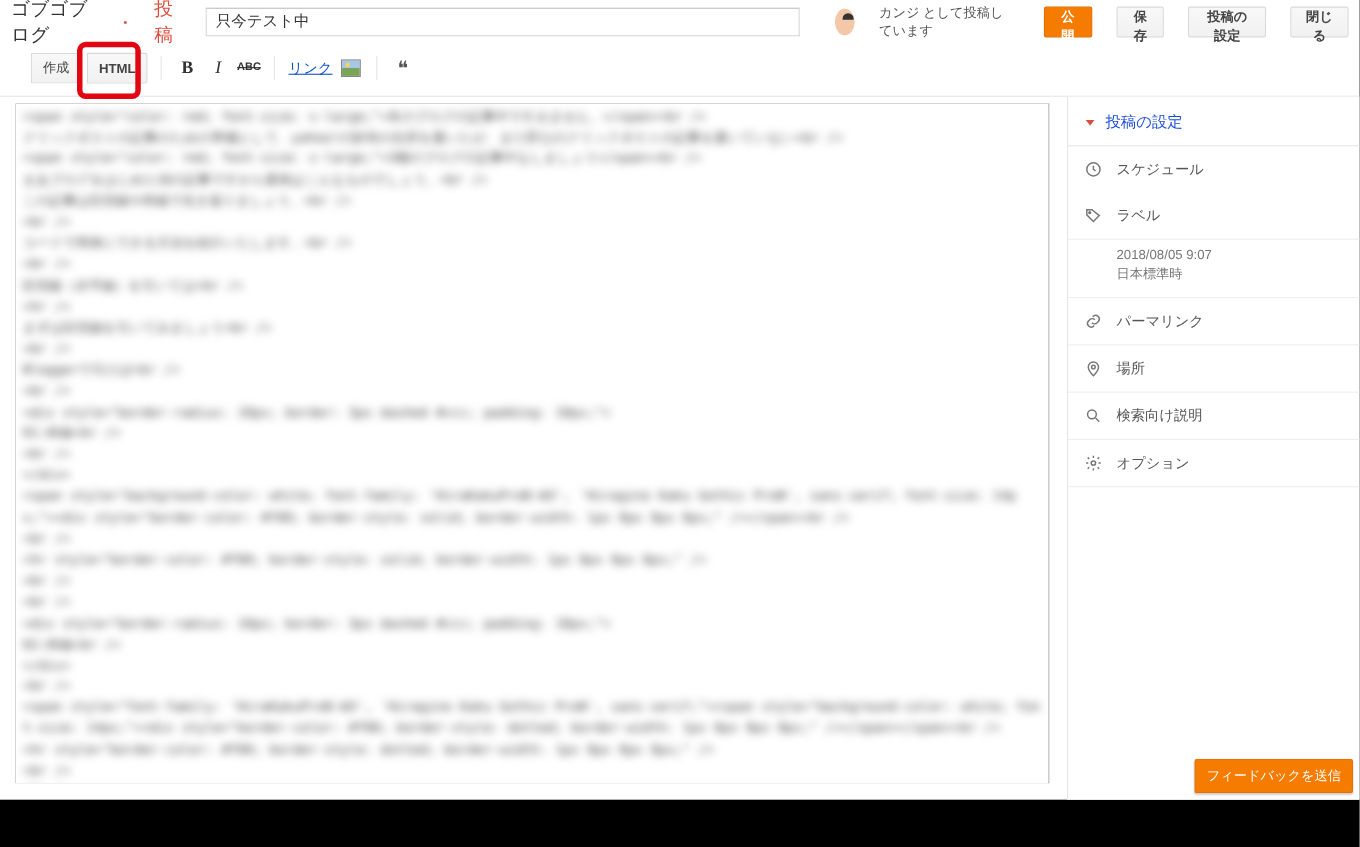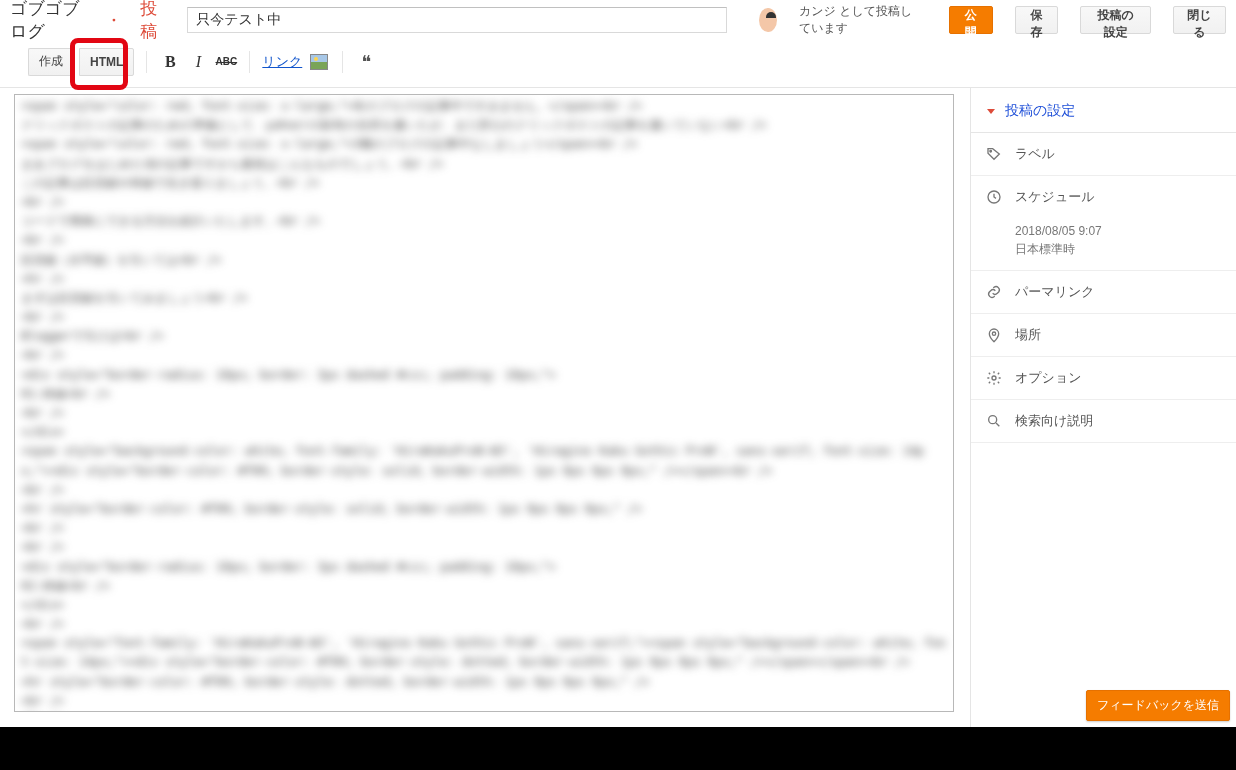--- a/index.html
+++ b/index.html
@@ -135,38 +135,38 @@
 NAまとめ</div>
       </div>
     </div>
 
     <div class="sidebar">
       <div class="sb-header">
         <span class="tri"></span>
         <span>投稿の設定</span>
       </div>
 
+      <div class="sb-item" style="border-bottom:none;">
+        <span class="icn">
+          <svg width="16" height="16" viewBox="0 0 24 24" fill="none" stroke="#777" stroke-width="2">
+              <circle cx="12" cy="12" r="9"></circle>
+              <path d="M12 7v5l3 2"></path>
+            </svg>
+        </span>
+        <span>スケジュール</span>
+      </div>
+
       <div class="sb-item">
         <span class="icn">
           <svg width="16" height="16" viewBox="0 0 24 24" fill="none" stroke="#777" stroke-width="2">
               <path d="M20 12l-8 8-9-9V4h7l10 8z"></path>
               <circle cx="7" cy="8" r="1.2" fill="#777"></circle>
             </svg>
         </span>
         <span>ラベル</span>
-      </div>
-
-      <div class="sb-item" style="border-bottom:none;">
-        <span class="icn">
-          <svg width="16" height="16" viewBox="0 0 24 24" fill="none" stroke="#777" stroke-width="2">
-              <circle cx="12" cy="12" r="9"></circle>
-              <path d="M12 7v5l3 2"></path>
-            </svg>
-        </span>
-        <span>スケジュール</span>
       </div>
       <div class="sb-sub">
         <div>2018/08/05 9:07</div>
         <div>日本標準時</div>
       </div>
 
       <div class="sb-item">
         <span class="icn">
           <svg width="16" height="16" viewBox="0 0 24 24" fill="none" stroke="#777" stroke-width="2">
               <path d="M10 14a5 5 0 0 0 7 0l2-2a5 5 0 0 0-7-7l-1 1"></path>
@@ -182,33 +182,33 @@
               <path d="M12 22s7-7 7-12a7 7 0 1 0-14 0c0 5 7 12 7 12z"></path>
               <circle cx="12" cy="10" r="2.5"></circle>
             </svg>
         </span>
         <span>場所</span>
       </div>
 
       <div class="sb-item">
         <span class="icn">
           <svg width="16" height="16" viewBox="0 0 24 24" fill="none" stroke="#777" stroke-width="2">
+              <circle cx="10" cy="10" r="6"></circle>
+              <path d="M20 20l-5-5"></path>
+            </svg>
+        </span>
+        <span>検索向け説明</span>
+      </div>
+
+      <div class="sb-item">
+        <span class="icn">
+          <svg width="16" height="16" viewBox="0 0 24 24" fill="none" stroke="#777" stroke-width="2">
               <circle cx="12" cy="12" r="3"></circle>
               <path d="M12 2v3M12 19v3M4.2 4.2l2.1 2.1M17.7 17.7l2.1 2.1M2 12h3M19 12h3M4.2 19.8l2.1-2.1M17.7 6.3l2.1-2.1"></path>
             </svg>
         </span>
         <span>オプション</span>
       </div>
-
-      <div class="sb-item">
-        <span class="icn">
-          <svg width="16" height="16" viewBox="0 0 24 24" fill="none" stroke="#777" stroke-width="2">
-              <circle cx="10" cy="10" r="6"></circle>
-              <path d="M20 20l-5-5"></path>
-            </svg>
-        </span>
-        <span>検索向け説明</span>
-      </div>
     </div>
   </div>
 
   <div class="feedback">フィードバックを送信</div>
 </div>
 
 </body></html>

